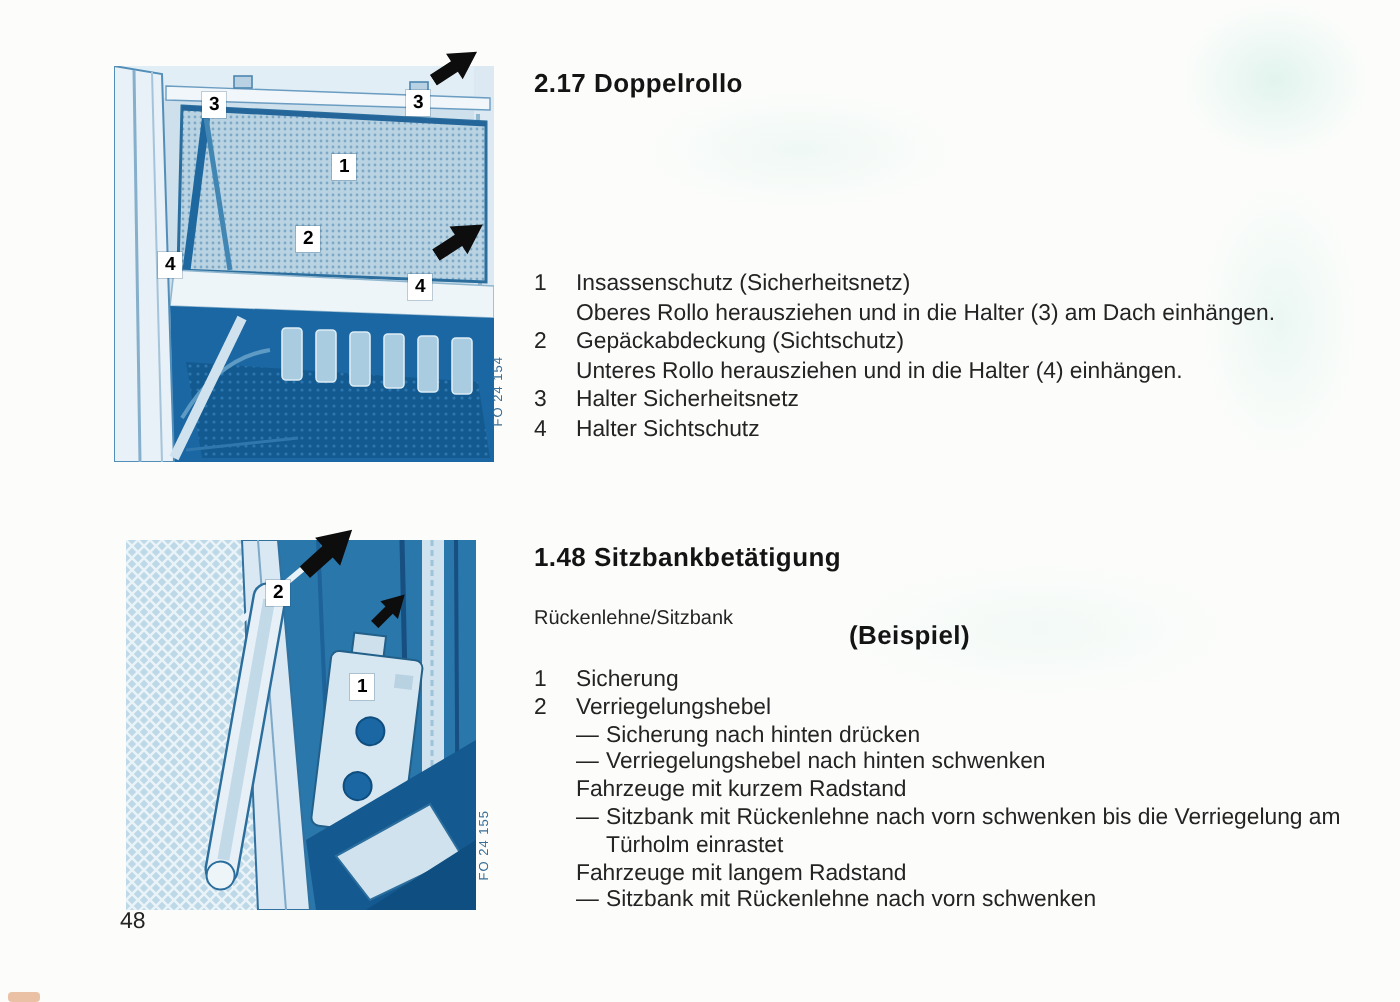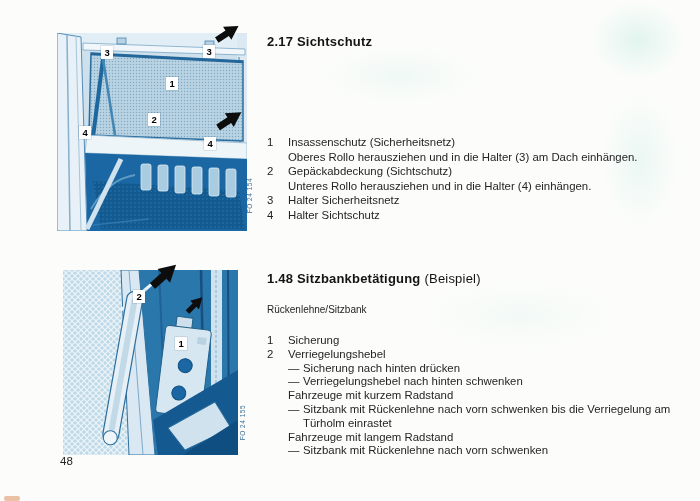--- a/index.html
+++ b/index.html
@@ -5,21 +5,21 @@
   html,body { margin:0; padding:0; background:#e8e8e8; }
   .page {
     position:relative; width:700px; height:501px;
     background:#fcfdfb; overflow:hidden;
     font-family:"Liberation Sans", sans-serif; color:#1f1f1f;
   }
 
   
   .heading { position:absolute; display:flex; font-size:13px; font-weight:bold; color:#141414; letter-spacing:.2px; }
   .heading .h-num { flex:none; width:30px; }
-  .heading .h-suffix { font-weight:normal; margin-left:4px; }
+  .heading .h-suffix { font-weight:bold; margin-left:4px;margin-top:39px; }
 
   
   .list { position:absolute; font-size:11.4px; color:#242424; }
   .l217 { line-height:14.55px; width:436px; }
   .l218 { line-height:13.8px; width:436px; }
   .intro { position:absolute; font-size:10px; line-height:13.8px; color:#242424; }
   .row { display:flex; }
   .row .n { flex:none; width:21px; }
   .row .d { flex:none; width:15px; display:none; }
   .row.dashed .d { display:block; }
@@ -176,21 +176,21 @@
     <div class="arr" style="left:119px;top:37px;transform:rotate(-45deg);">
       <svg width="22" height="15" viewBox="0 0 30 18">
           <path d="M0,5.5 L14,5.5 L14,0.5 L29,9 L14,17.5 L14,12.5 L0,12.5 Z" fill="#0d0d0d"></path>
         </svg>
     </div>
   </div>
   <div class="figref" style="left:239px;top:405px;">FO 24 155</div>
 
   <div class="heading" style="left:267px;top:34px;">
     <span class="h-num">2.17</span>
-    <span class="h-title">Sichtschutz</span>
+    <span class="h-title">Doppelrollo</span>
   </div>
 
   <div class="list l217" style="left:267px;top:135px;">
     <div class="row">
         <span class="n">1</span>
         <span class="t">Insassenschutz (Sicherheitsnetz)</span>
       </div>
     <div class="row">
         <span class="n"></span>
         <span class="t">Oberes Rollo herausziehen und in die Halter (3) am Dach einhängen.</span>

